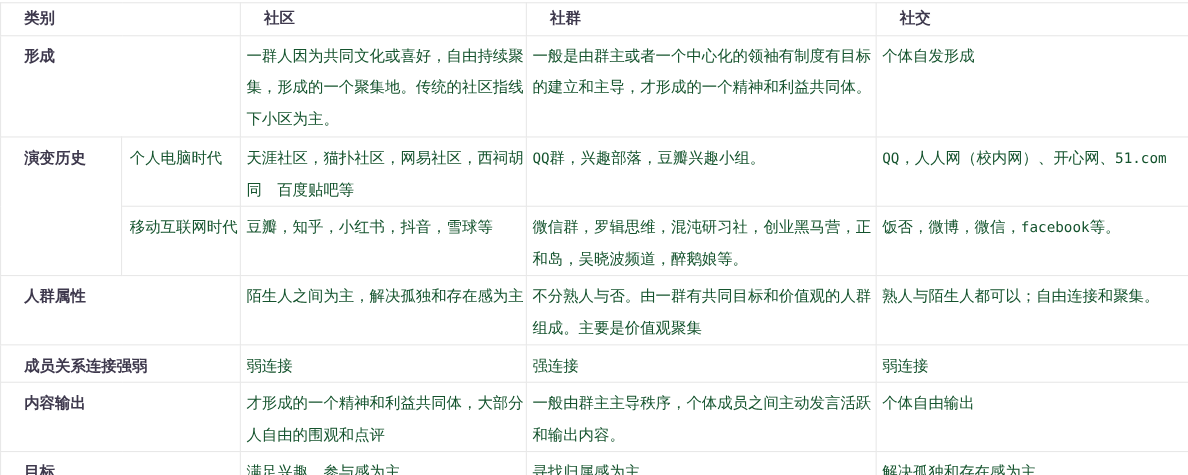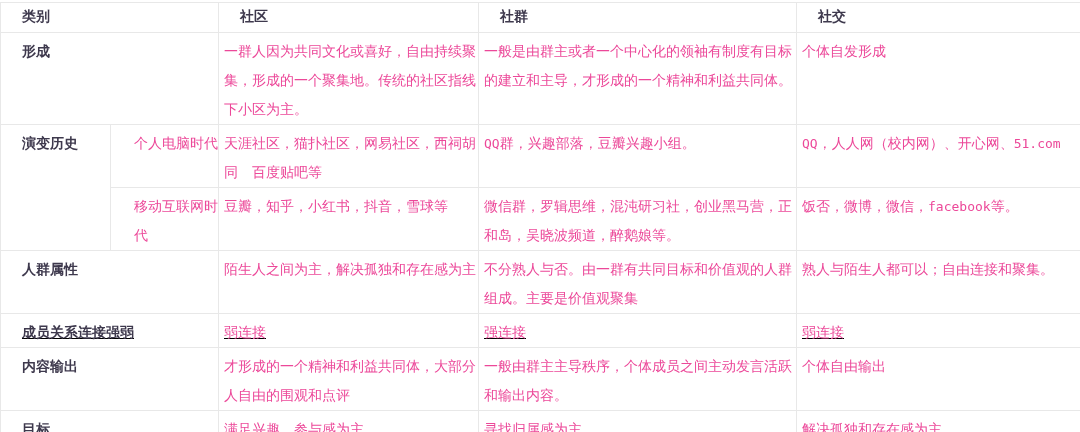--- a/index.html
+++ b/index.html
@@ -9,46 +9,46 @@
     -webkit-font-smoothing:antialiased;
   }
   table{
     border-collapse:collapse;table-layout:fixed;
     width:1080px;margin-top:2px;
   }
   th,td{
     border:1px solid #e8e8e8;
     vertical-align:top;
     font-size:14px;line-height:29px;
-    color:#ec4899;font-weight:normal;text-align:left;
+    color:#14532d;font-weight:normal;text-align:left;
     padding:4px 0 0 5px;
     overflow:hidden;
   }
   th.lbl{
     color:#3e394d;font-weight:bold;padding-left:21px;
   }
   tr.hdr th{line-height:20px;padding-top:3px;}
-  td.sub{padding-left:23px;}
+  td.sub{padding-left:7px;}
   .mono{
     font-family:"DejaVu Sans Mono","Liberation Mono",monospace;
     font-size:13px;
   }
   .wavy{
     text-decoration-style:wavy;
     text-decoration-color:#e0564e;
     text-decoration-thickness:1px;
     text-underline-offset:3px;
     text-align:center;
   }
   tr.r1{height:30px;}
   tr.r2{height:91px;font-family:Liberation Serif, serif;}
   tr.r3{height:63px;margin-left:19px;}
   tr.r4{height:56px;}
   tr.r5{height:58px;}
-  tr.r6{height:34px;text-decoration:underline;}
+  tr.r6{height:34px;}
   tr.r7{height:60px;}
   tr.r8{height:38px;}
 </style>
 </head>
 <body>
 
 <table>
   <colgroup>
     <col style="width:110px">
     <col style="width:108px">

